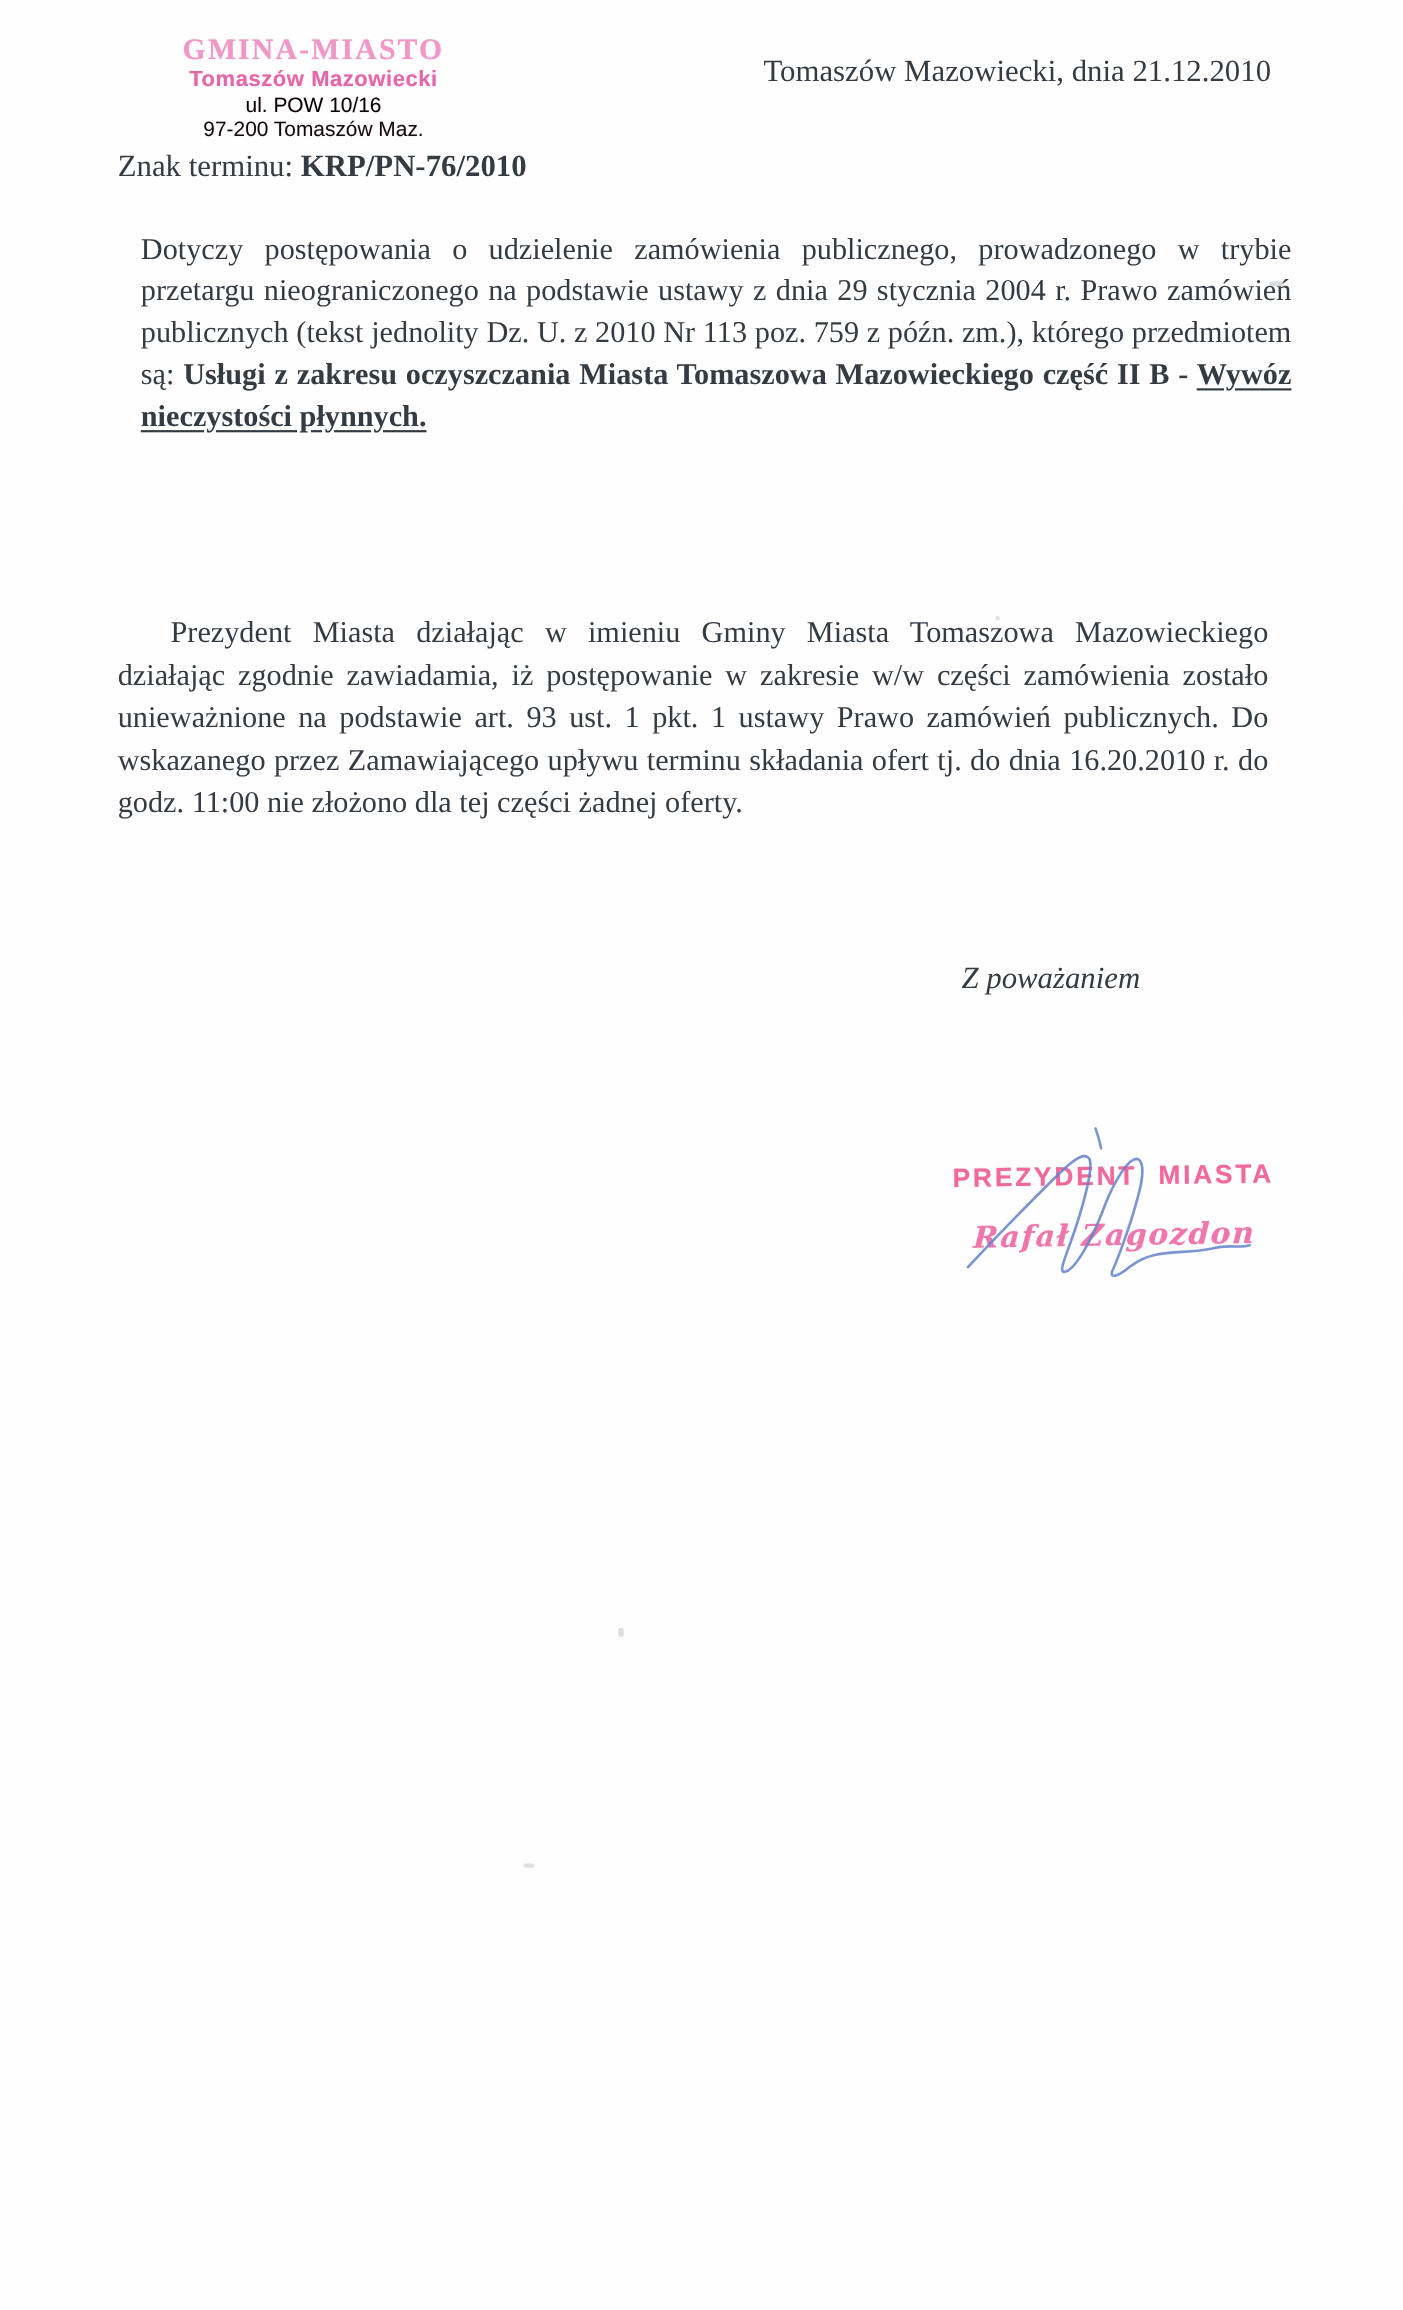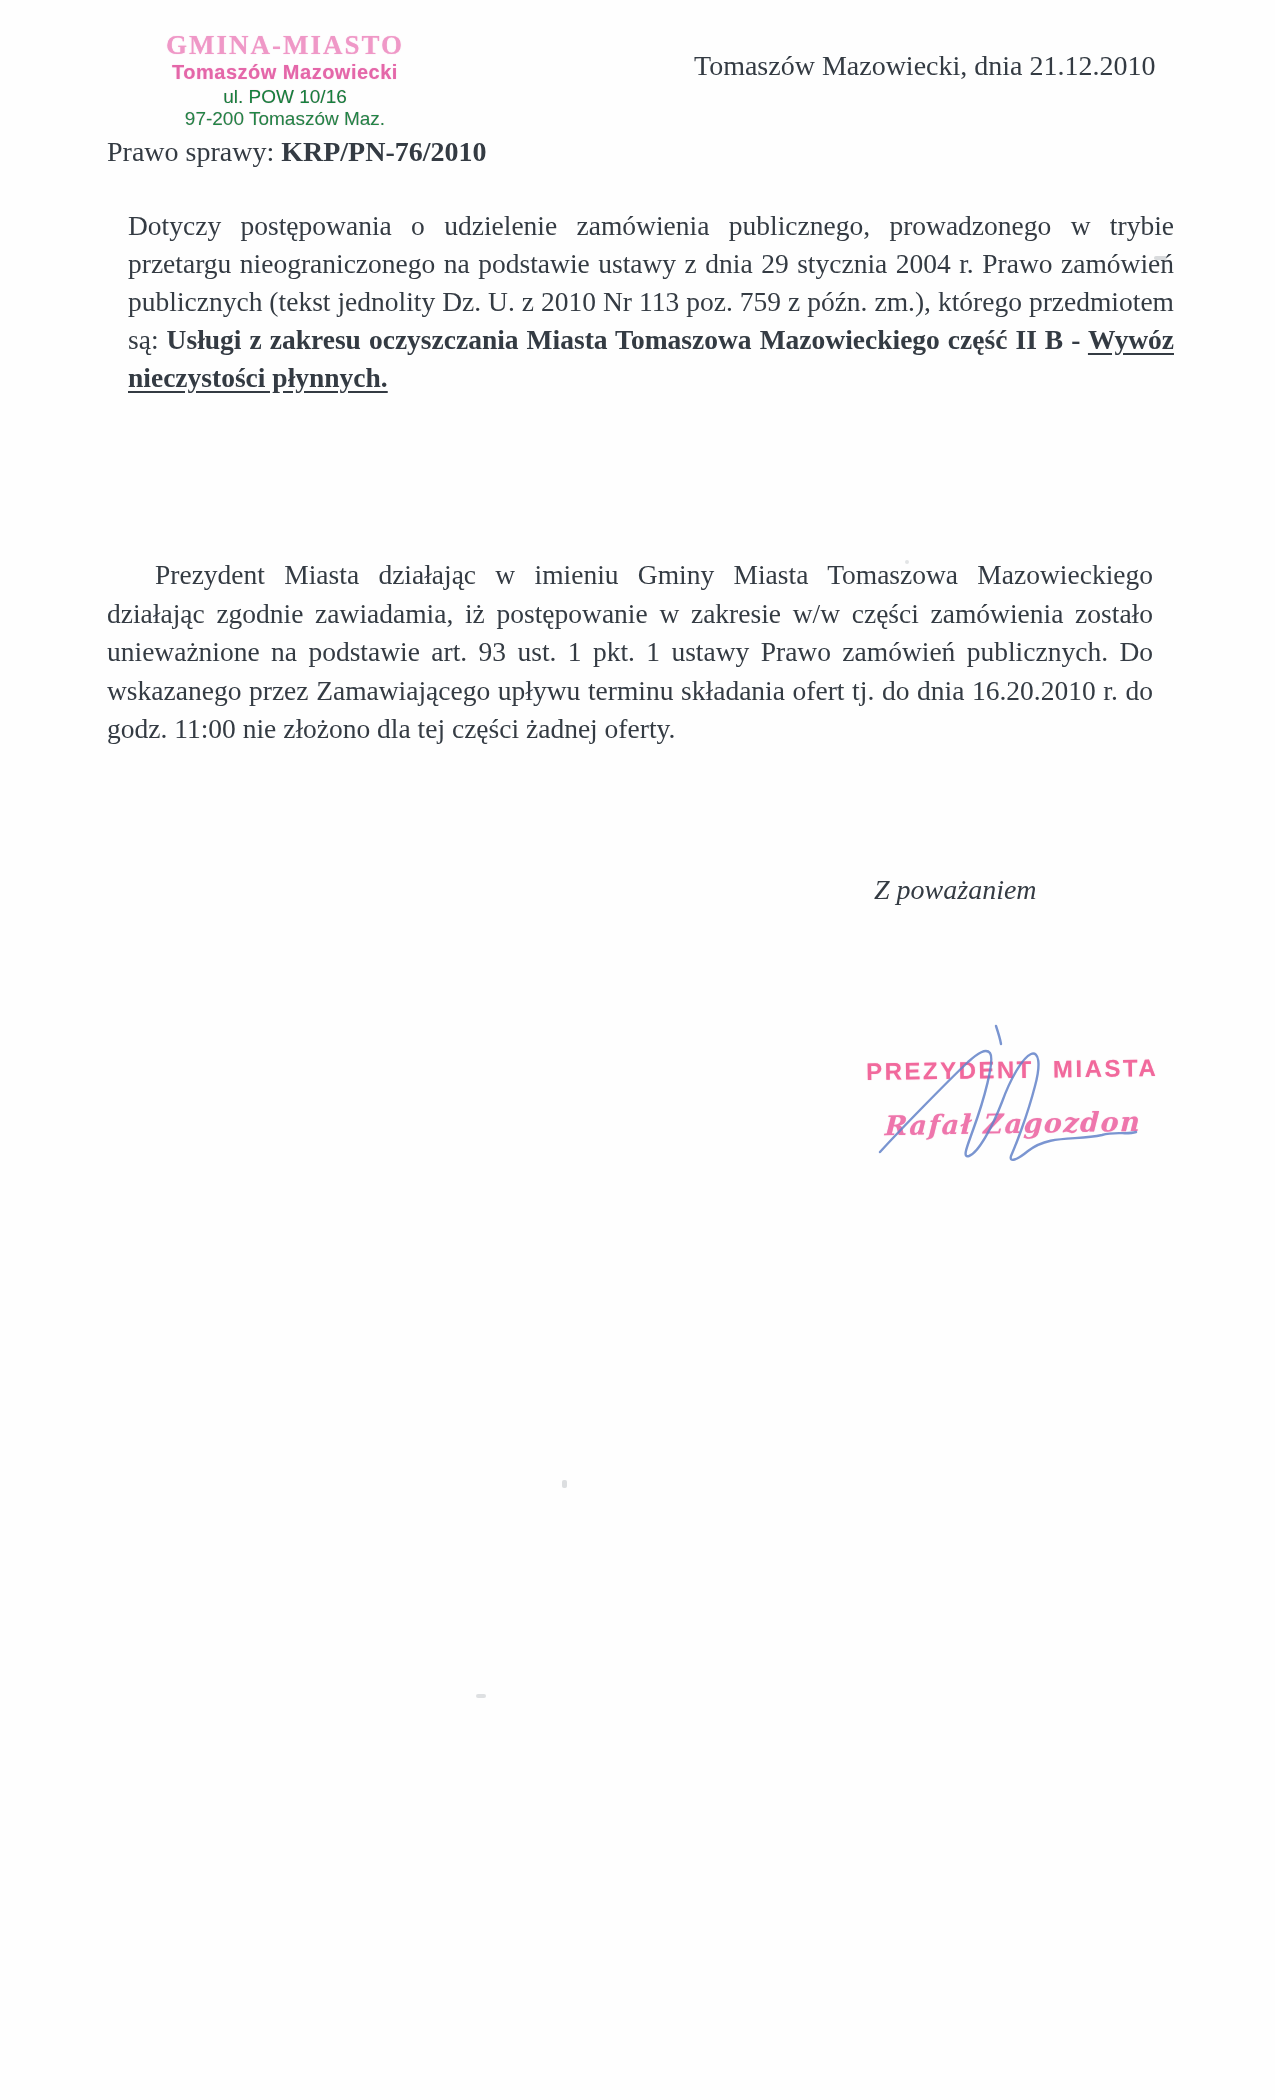--- a/index.html
+++ b/index.html
@@ -42,21 +42,21 @@
   .header-stamp .st2 {
     font-family: Liberation Sans, sans-serif;
     font-weight: bold;
     font-size: 20px;
     letter-spacing: 0.5px;
     color: #e467a9;
   }
   .header-stamp .st3, .header-stamp .st4 {
     font-family: "Liberation Sans", sans-serif;
     font-size: 19px;
-    color: #15803d;
+    color: #000000;
   }
   .header-stamp .st3 { margin-top: 2px; }
   .header-stamp .st4 { opacity: 0.95; }
 
   
   .dateline {
     position: absolute;
     left: 694px;
     top: 50px;
     font-size: 28px;
@@ -180,21 +180,21 @@
 
   <div class="header-stamp">
     <div class="st-line st1">GMINA-MIASTO</div>
     <div class="st-line st2">Tomaszów Mazowiecki</div>
     <div class="st-line st3">ul. POW 10/16</div>
     <div class="st-line st4">97-200 Tomaszów Maz.</div>
   </div>
 
   <div class="dateline">Tomaszów Mazowiecki, dnia 21.12.2010</div>
 
-  <div class="case-number"><span>Prawo sprawy: </span><span class="val">KRP/PN-76/2010</span></div>
+  <div class="case-number"><span>Znak terminu: </span><span class="val">KRP/PN-76/2010</span></div>
 
   <div class="intro-paragraph"><span>Dotyczy postępowania o udzielenie zamówienia publicznego, prowadzonego w trybie przetargu nieograniczonego na podstawie ustawy z dnia 29 stycznia 2004 r. Prawo zamówień publicznych (tekst jednolity Dz. U. z 2010 Nr 113 poz. 759 z późn. zm.), którego przedmiotem są: </span><span class="bold">Usługi z zakresu oczyszczania Miasta Tomaszowa Mazowieckiego część II B - </span><span class="bold-underline">Wywóz nieczystości płynnych.</span></div>
 
 
   <div class="body-paragraph">Prezydent Miasta działając w imieniu Gminy Miasta Tomaszowa Mazowieckiego działając zgodnie zawiadamia, iż postępowanie w zakresie w/w części zamówienia zostało unieważnione na podstawie art. 93 ust. 1 pkt. 1 ustawy Prawo zamówień publicznych. Do wskazanego przez Zamawiającego upływu terminu składania ofert tj. do dnia 16.20.2010 r. do godz. 11:00 nie złożono dla tej części żadnej oferty.</div>
 
   <div class="closing">Z poważaniem</div>
 
   <div class="stamp-title">PREZYDENT MIASTA</div>
   <div class="stamp-name">Rafał Zagozdon</div>

